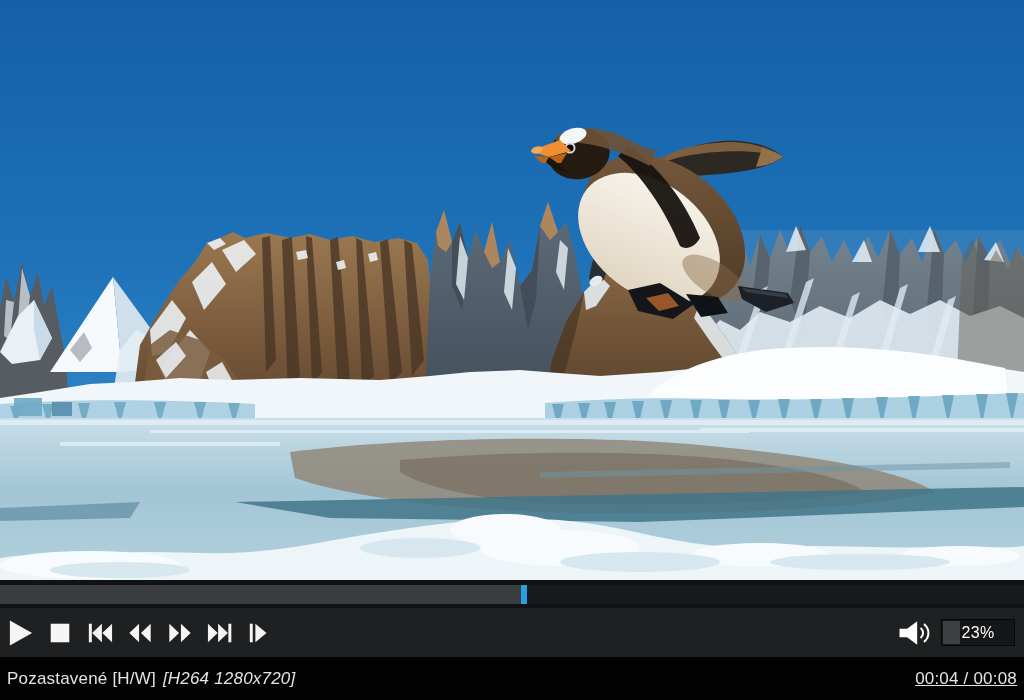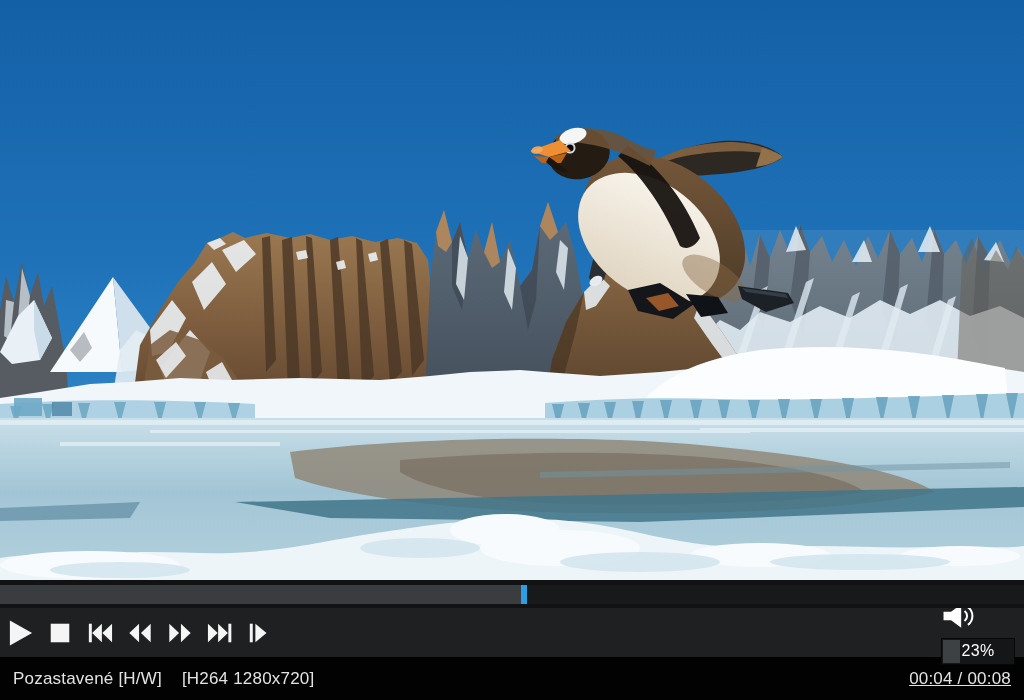--- a/index.html
+++ b/index.html
@@ -10,29 +10,29 @@
   
   .seek{height:28px;background:#101214;position:relative;}
   .seek-track{position:absolute;left:0;right:0;top:5px;height:19px;background:#17191b;}
   .seek-progress{height:100%;background:#3a3d40;}
   .seek-thumb{position:absolute;top:0;width:6px;height:100%;background:#2c9fe2;margin-left:-2px;}
   
   .toolbar{height:49px;background:#1e2021;display:flex;align-items:center;}
   .tbtn{width:40px;height:49px;display:flex;align-items:center;justify-content:center;background:none;border:0;padding:0;cursor:pointer;}
   .tbtn svg{width:26px;height:26px;fill:#f5f5f5;}
   .tbtn.play svg{width:27px;height:30px;}
-  .vol{margin-left:auto;display:flex;align-items:flex-start;padding-right:9px;gap:7px;flex-direction:column;}
+  .vol{margin-left:auto;display:flex;align-items:center;padding-right:9px;gap:7px;}
   .vol-icon{display:flex;align-items:center;cursor:pointer;}
   .vol-icon svg{width:37px;height:30px;}
   .vol-slider{width:74px;height:27px;background:#141617;border:1px solid #060707;position:relative;cursor:pointer;}
   .vol-fill{position:absolute;left:1px;top:1px;bottom:1px;background:#3e4144;}
   .vol-label{position:absolute;left:0;right:0;top:0;bottom:0;display:flex;align-items:center;justify-content:center;color:#fdfdfd;font-size:16px;letter-spacing:.3px;}
   
-  .statusbar{height:43px;background:#020202;color:#e3e3e3;display:flex;align-items:center;font-size:17px;padding:0 13px;letter-spacing:.2px;}
-  .statusbar .codec{margin-left:20px;}
+  .statusbar{height:43px;background:#020202;color:#e3e3e3;display:flex;align-items:center;font-size:17px;padding:0 7px;letter-spacing:.2px;}
+  .statusbar .codec{margin-left:7px;font-style:italic;}
   .statusbar .time{margin-left:auto;text-decoration:underline;}
 </style>
 </head>
 <body>
 
 <div class="player">
 
   <div class="video" aria-label="Gentoo penguin leaping over a frozen sea in front of snow-covered rocky mountains under a clear blue sky">
     <svg viewBox="0 0 1024 580" xmlns="http://www.w3.org/2000/svg">
       <defs>

